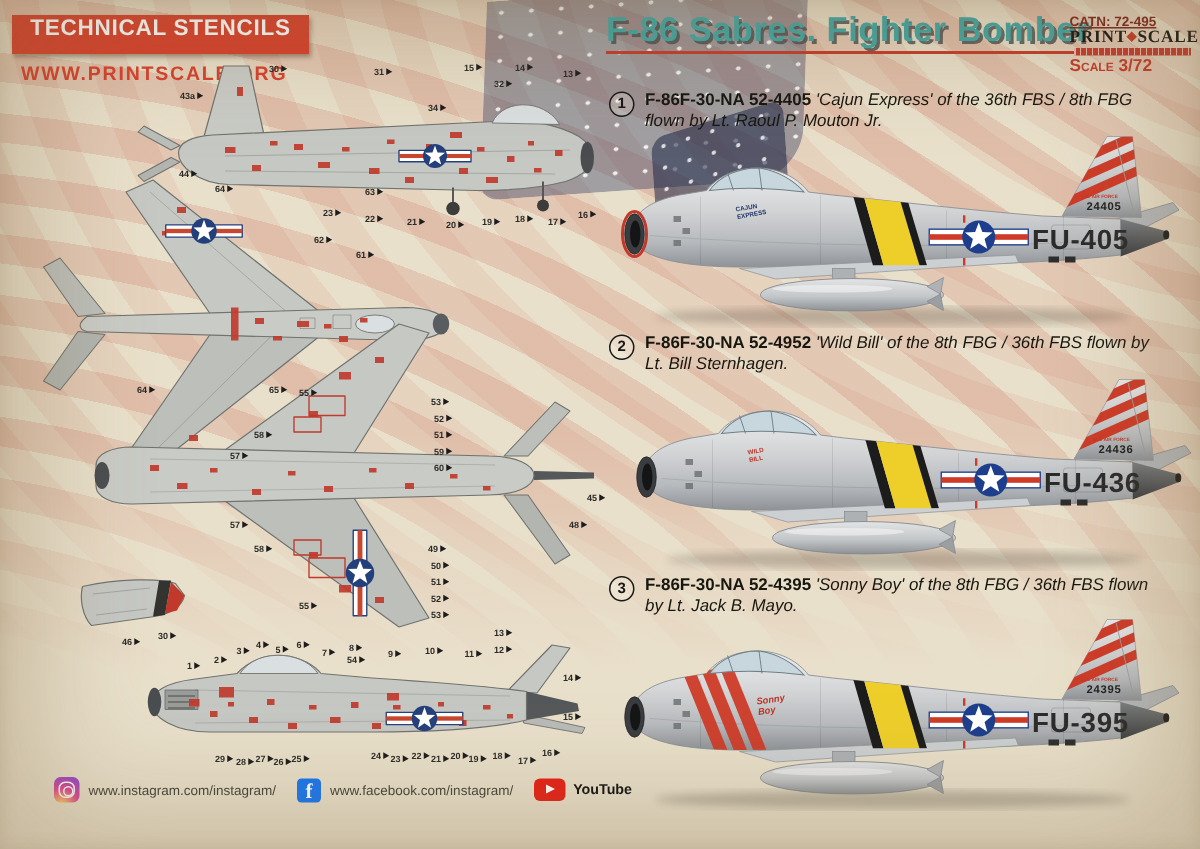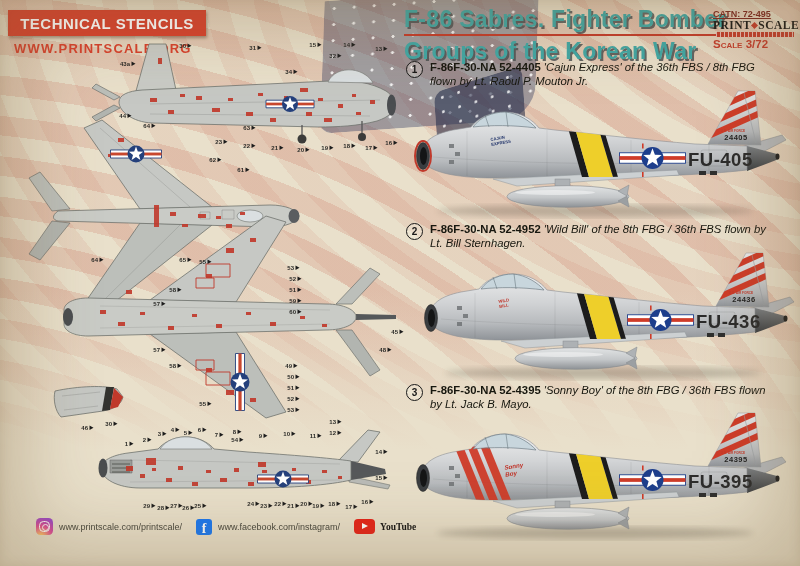--- a/index.html
+++ b/index.html
@@ -21,21 +21,21 @@
     background-size:20px 16px;}
   .canton2{position:absolute;left:434px;top:80px;width:92px;height:64px;
     background:rgba(30,38,70,.55);border-radius:10px;
     transform:rotate(-17deg) skewX(-13deg);
     background-image:radial-gradient(rgba(255,255,255,.8) 1.3px, rgba(255,255,255,0) 1.8px);
     background-size:17px 14px;}
   .vig{position:absolute;inset:0;pointer-events:none;
     box-shadow:inset 0 0 75px 26px rgba(125,100,60,.32), inset 0 0 12px rgba(125,100,60,.18);}
   
   .banner{position:absolute;left:8px;top:10px;width:198px;height:26px;background:#d8402c;
-    box-shadow:1px 2px 3px rgba(60,30,10,.4);display:flex;align-items:center;justify-content:center;}
+    box-shadow:1px 2px 3px rgba(60,30,10,.4);display:flex;align-items:flex-start;justify-content:center;}
   .banner span{color:#fff;font-weight:bold;font-size:15px;letter-spacing:.5px;}
   .website{position:absolute;left:14px;top:41px;color:#d8402c;font-weight:bold;
     font-size:13px;letter-spacing:1.2px;}
   
   .title{position:absolute;left:404px;top:6px;width:316px;}
   .title .l{font-size:23px;font-weight:bold;color:#3fa8a6;line-height:1.2;
     text-shadow:2px 2px 0 rgba(75,80,82,.85);letter-spacing:.3px;white-space:nowrap;}
   .title .u{height:2px;background:#c43b2a;margin:0 0 2px;}
   .pub{position:absolute;right:3px;top:9px;width:84px;text-align:left;}
   .pub .catn{font-size:9px;font-weight:bold;color:#7c241c;text-decoration:underline;white-space:nowrap;}
@@ -64,40 +64,39 @@
     background:radial-gradient(circle at 28% 110%, #fdc468 8%, #df4996 50%, #9d46c8 85%);}
   .ig::before{content:'';position:absolute;inset:3px;border:1.5px solid #fff;border-radius:4.5px;}
   .ig::after{content:'';position:absolute;left:5.6px;top:5.6px;width:5.6px;height:5.6px;
     border:1.4px solid #fff;border-radius:50%;}
   .fb{width:16px;height:16px;background:#1877f2;border-radius:3px;color:#fff;font-weight:bold;
     font-family:"Liberation Serif",serif;font-size:14px;line-height:19px;text-align:center;
     overflow:hidden;flex:0 0 auto;}
   .yt{width:21px;height:15px;background:#e62117;border-radius:4px;position:relative;flex:0 0 auto;}
   .yt::after{content:'';position:absolute;left:8px;top:4px;border-left:6px solid #fff;
     border-top:3.5px solid transparent;border-bottom:3.5px solid transparent;}
-  .ytlabel{font-size:9.5px;font-weight:bold;color:#111;margin-left:5px;font-family:Liberation Serif, serif;}
+  .ytlabel{font-size:9.5px;font-weight:bold;color:#111;margin-left:5px;}
 </style>
 </head>
 <body>
 
 <div class="sheet">
   <div class="stripes"></div>
   <div class="canton"></div>
   <div class="canton2"></div>
   <div class="stripefade"></div>
 
   <div class="banner">
     <span>TECHNICAL STENCILS</span>
   </div>
   <div class="website">WWW.PRINTSCALE.ORG</div>
 
   <div class="title">
     <div class="l">F-86 Sabres. Fighter Bomber</div>
     <div class="u"></div>
-    <div class="l">Groups of the Korean War</div>
   </div>
 
   <div class="pub">
     <div class="catn">CATN: 72-495</div>
     <div class="brand"><span>PRINT</span><span class="diamond"></span><span>SCALE</span></div>
     <div class="redbar"></div>
     <div class="scale">Scale 3/72</div>
   </div>
 
   <svg id="stencils" width="405" height="482" viewBox="0 0 405 482">
@@ -648,21 +647,21 @@
         <rect x="305" y="87" width="7" height="4" fill="#2e2e2e"></rect>
         <g transform="rotate(-8 105 66)" fill="#c03227" font-weight="bold" font-style="italic">
           <text x="100" y="63" font-size="6.2">Sonny</text>
           <text x="100" y="70" font-size="6.2">Boy</text>
         </g>
       </svg>
   </div>
 
   <div class="footer">
     <div class="ig"></div>
-    <div class="url">www.printscale.com/printscale/</div>
+    <div class="url">www.instagram.com/instagram/</div>
     <div class="fb">f</div>
     <div class="url">www.facebook.com/instagram/</div>
     <div class="yt"></div>
     <div class="ytlabel">YouTube</div>
   </div>
 
   <div class="vig"></div>
 </div>
 
 </body></html>

